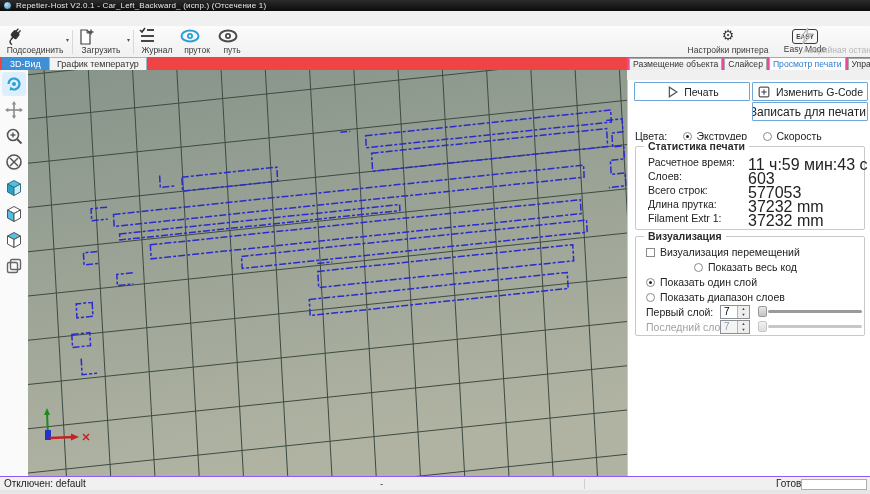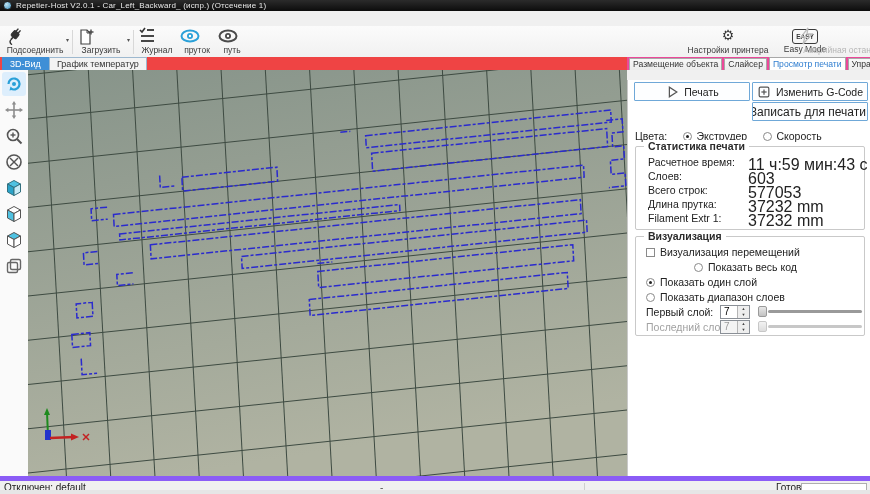--- a/index.html
+++ b/index.html
@@ -51,21 +51,21 @@
   .spin .v{position:absolute;left:3px;top:0;line-height:12px;}
   .spin .btns{position:absolute;right:0;top:0;width:11px;height:12px;border-left:1px solid #b5b5b5;}
   .spin .btns div{height:6px;font-size:4px;line-height:6px;text-align:center;color:#444;background:#eee;}
   .spin.dis{color:#9a9a9a;background:#f4f4f4;}
   .slider{position:absolute;width:104px;height:12px;}
   .slider .track{position:absolute;left:10px;right:0;top:5px;height:3px;background:#9a9a9a;border-radius:2px;}
   .slider .handle{position:absolute;left:0;top:1px;width:9px;height:11px;background:linear-gradient(#e8e8e8,#c2c2c2);border:1px solid #9a9a9a;border-radius:2px;box-sizing:border-box;}
   .slider.dis{opacity:.55;}
   .dislab{color:#a2a2a2 !important;}
   
-  #statusbar{left:0;top:476px;width:870px;height:14px;background:#f0f0f0;border-top:5px solid #8b5cf6;font-size:10px;color:#222;}
+  #statusbar{left:0;top:476px;width:870px;height:14px;background:#f0f0f0;border-top:1px solid #8b5cf6;font-size:10px;color:#222;}
   #bottomstrip{left:0;top:490px;width:870px;height:4px;background:#e6e6e6;}
   .sdiv{position:absolute;top:2px;width:1px;height:10px;background:#cfcfcf;}
   #progress{position:absolute;left:801px;top:2px;width:64px;height:9px;border:1px solid #aeaeae;background:#fff;}
   svg{display:block;}
 </style>
 </head>
 <body>
 
 <div id="win">
 

